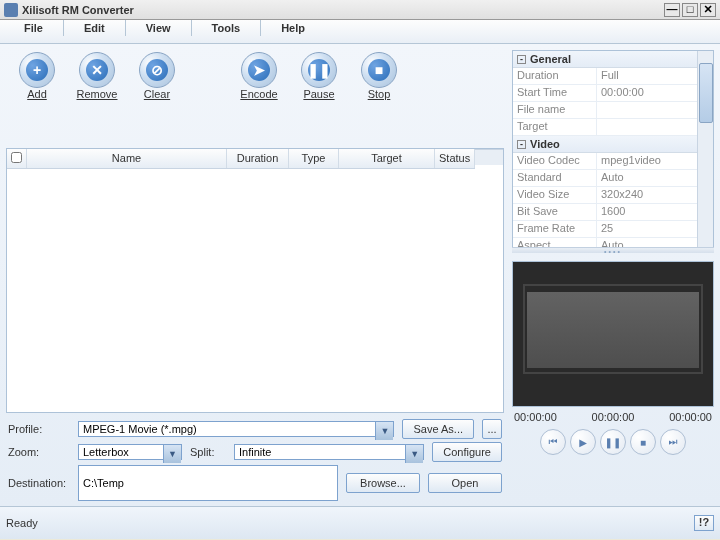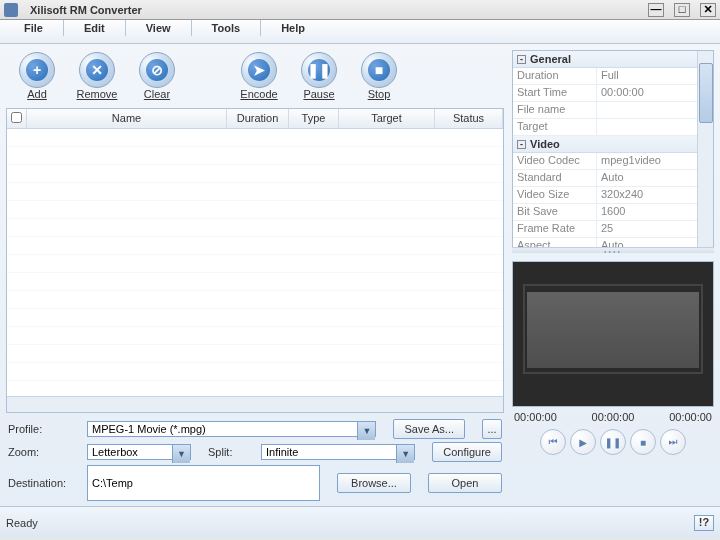--- a/index.html
+++ b/index.html
@@ -1,45 +1,45 @@
 <!DOCTYPE html>
 <html><head>
 <meta charset="utf-8">
 <style>
 * { box-sizing: border-box; margin: 0; padding: 0; font-family: Tahoma, Arial, sans-serif; font-size: 11px; }
 body { background: #ece9d8; width: 720px; height: 540px; overflow: hidden; }
 
-.titlebar { height: 20px; background: linear-gradient(#f0f0f0,#e0e0e0); border-bottom: 1px solid #999; display: flex; align-items: center; padding: 0 4px; gap: 8px; }
+.titlebar { height: 20px; background: linear-gradient(#f0f0f0,#e0e0e0); border-bottom: 1px solid #999; display: flex; align-items: center; padding: 0 4px; }
 .titlebar .icon { width: 14px; height: 14px; background: #5a7fb0; border-radius: 2px; margin-right: 4px; }
 .titlebar .title { font-weight: bold; color: #333; flex: 1; }
 .titlebar .winbtn { width: 16px; height: 14px; margin-left: 2px; background: #e8e8e8; border: 1px solid #888; text-align: center; line-height: 11px; cursor: pointer; font-weight: bold; }
 
 .menubar { height: 24px; background: linear-gradient(#fdfdfd,#e9eff6); border-bottom: 1px solid #b5c6d6; display: flex; align-items: flex-start; padding: 0 10px; }
 .menubar .menu { padding: 2px 14px; font-weight: bold; color: #333; cursor: pointer; }
 .menubar .sep { width: 1px; height: 16px; background: #b5c6d6; margin: 0 6px; }
 
 .main { display: flex; height: 462px; background: linear-gradient(#f2f6fb,#e5edf6); }
 .left { width: 510px; padding: 6px 6px 0 6px; display: flex; flex-direction: column; }
 .right { width: 210px; padding: 6px 6px 0 2px; display: flex; flex-direction: column; }
 
 .toolbar { display: flex; gap: 6px; padding: 2px 0 8px 4px; }
 .tbtn { width: 54px; display: flex; flex-direction: column; align-items: center; cursor: pointer; }
 .tbtn .circle { width: 36px; height: 36px; border-radius: 50%; background: radial-gradient(circle at 30% 30%, #fff, #cfe0f2 40%, #a8c2dd); border: 1px solid #8aa5c4; display: flex; align-items: center; justify-content: center; }
 .tbtn .inner { width: 22px; height: 22px; border-radius: 50%; background: radial-gradient(circle at 30% 30%, #6fa4e2, #2a6db8); display: flex; align-items: center; justify-content: center; color: #fff; font-weight: bold; font-size: 14px; }
 .tbtn .lbl { color: #333; text-decoration: underline; }
 .gap { width: 36px; }
 
-.listpanel { flex: 1; border: 1px solid #adc2d8; background: #fff; display: flex; flex-direction: column; overflow: hidden; }
+.listpanel { flex: 1; border: 1px solid #adc2d8; background: #fff; display: flex; flex-direction: row; overflow: hidden; margin-top: 40px; }
 .listhead { display: flex; background: linear-gradient(#fdfdfd,#e6edf5); border-bottom: 1px solid #c8d4e2; height: 20px; }
 .listhead .col { border-right: 1px solid #d2dce7; padding: 3px 4px; color: #333; text-align: center; }
 .listbody { flex: 1; background: repeating-linear-gradient(#fff, #fff 17px, #f5f8fc 17px, #f5f8fc 18px, #fff 18px); position: relative; }
 .listscroll { width: 100%; height: 16px; background: #e8eef5; border-top: 1px solid #c8d4e2; }
 
 .bottomform { padding: 6px 2px 2px 2px; }
-.frow { display: flex; align-items: center; margin-bottom: 3px; gap: 17px; }
+.frow { display: flex; align-items: center; margin-bottom: 3px; gap: 8px; }
 .flabel { width: 62px; color: #333; }
 .combo { flex: 1; height: 16px; border: 1px solid #7da2ce; background: #fff; display: flex; align-items: center; padding: 0 4px; position: relative; }
 .combo .drop { position: absolute; right: 0; top: 0; width: 18px; height: 18px; background: linear-gradient(#d6e4f4,#a8c2dd); border-left: 1px solid #7da2ce; display: flex; align-items: center; justify-content: center; color: #3a5a84; font-size: 9px; }
 .btn { height: 20px; padding: 0 10px; border: 1px solid #7da2ce; background: linear-gradient(#fdfdfd,#dfe9f4); color: #333; cursor: pointer; border-radius: 2px; min-width: 60px; }
 .btn.sm { min-width: 20px; padding: 0 4px; }
 .input { flex: 1; height: 36px; border: 1px solid #7da2ce; background: #fff; padding: 0 4px; }
 
 .propgrid { border: 1px solid #adc2d8; background: #fff; height: 198px; display: flex; }
 .propcontent { flex: 1; overflow: hidden; }
 .propscroll { width: 16px; background: #e8eef5; border-left: 1px solid #c8d4e2; position: relative; }

